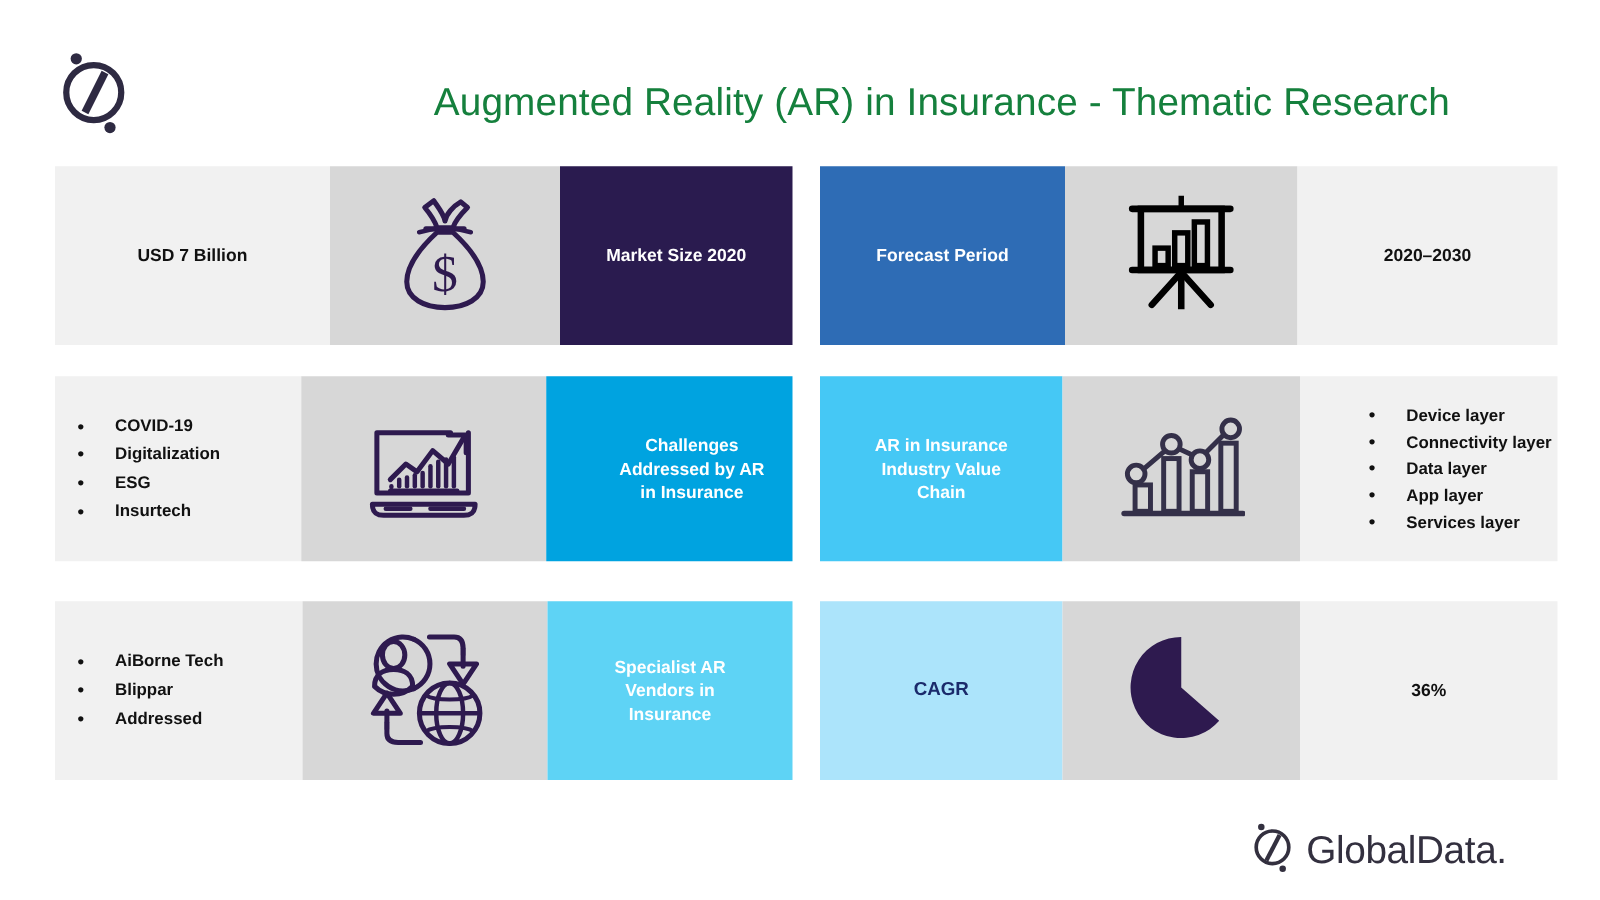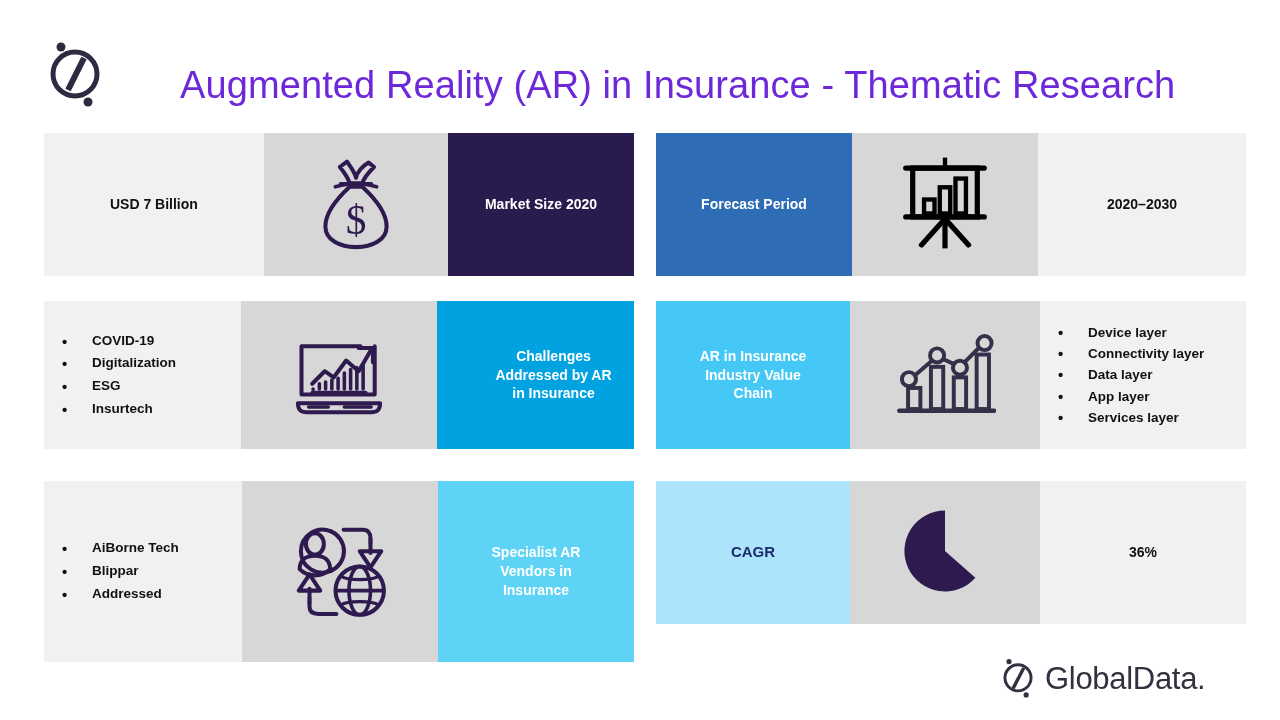--- a/index.html
+++ b/index.html
@@ -23,24 +23,24 @@
   }
   .brand-mark {
     position: absolute;
     left: 46px; top: 36px;
     width: 58px; height: 72px;
   }
   .page-title {
     position: absolute;
     left: 180px; top: 64px;
     width: 980px;
-    text-align: left;
-    font-size: 38px;
+    text-align: right;
+    font-size: 31px;
     font-weight: 400;
-    color: #6d28d9;
+    color: #15803d;
     letter-spacing: 0.1px;
     white-space: nowrap;
   }
 
   
   .card {
     position: absolute;
     display: flex;
     align-items: stretch;
   }
@@ -242,32 +242,32 @@
         <g fill="#d7d7d7" stroke="#343049" stroke-width="4.5">
           <circle cx="17" cy="58" r="8"></circle>
           <circle cx="49" cy="31" r="8"></circle>
           <circle cx="75" cy="45" r="8"></circle>
           <circle cx="103" cy="17" r="8"></circle>
         </g>
         <line x1="6" y1="94" x2="114" y2="94" stroke="#343049" stroke-width="5" stroke-linecap="round"></line>
       </svg>
     </span>
   </div>
-  <div class="panel panel-bullets" style="width:206px;">
+  <div class="panel panel-bullets" style="width:206px;padding-left:37px;">
     <ul class="bullets" style="line-height:1.58;">
       <li>Device layer</li>
       <li>Connectivity layer</li>
       <li>Data layer</li>
       <li>App layer</li>
       <li>Services layer</li>
     </ul>
   </div>
 </div>
 
-<div class="card" style="left:44px; top:481px; width:590px; height:181px;">
+<div class="card" style="left:44px; top:481px; width:590px; height:143px;">
   <div class="panel panel-bullets" style="width:198px;">
     <ul class="bullets">
       <li>AiBorne Tech</li>
       <li>Blippar</li>
       <li>Addressed</li>
     </ul>
   </div>
   <div class="panel panel-icon" style="width:196px;">
     <span>
       <svg viewBox="0 0 116 118" width="104" height="106">

